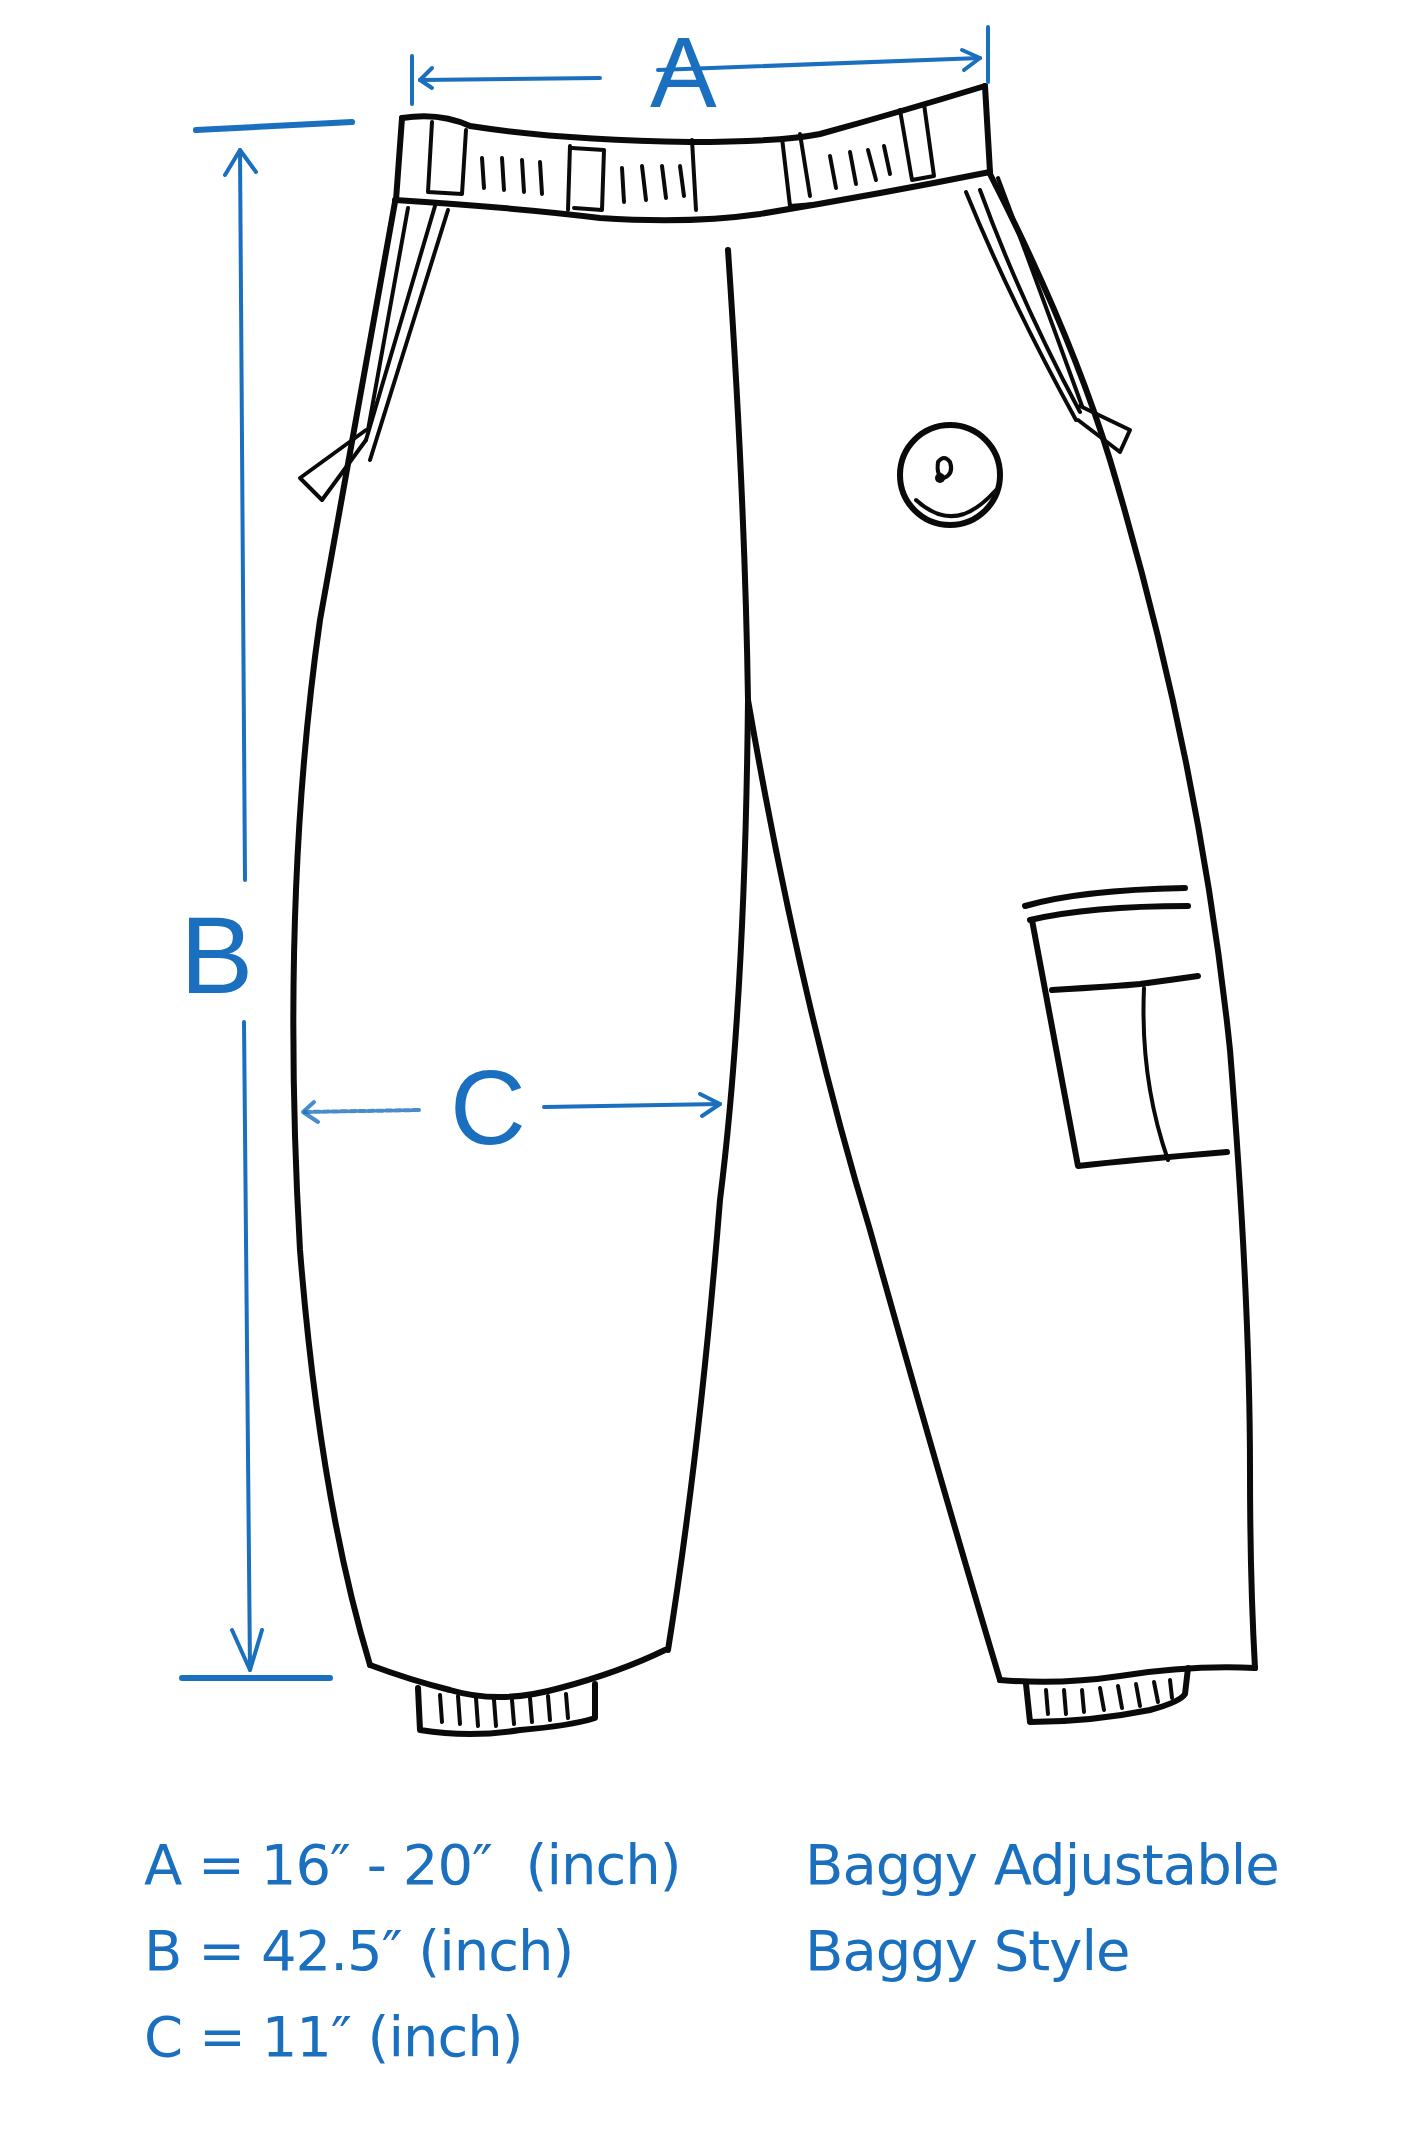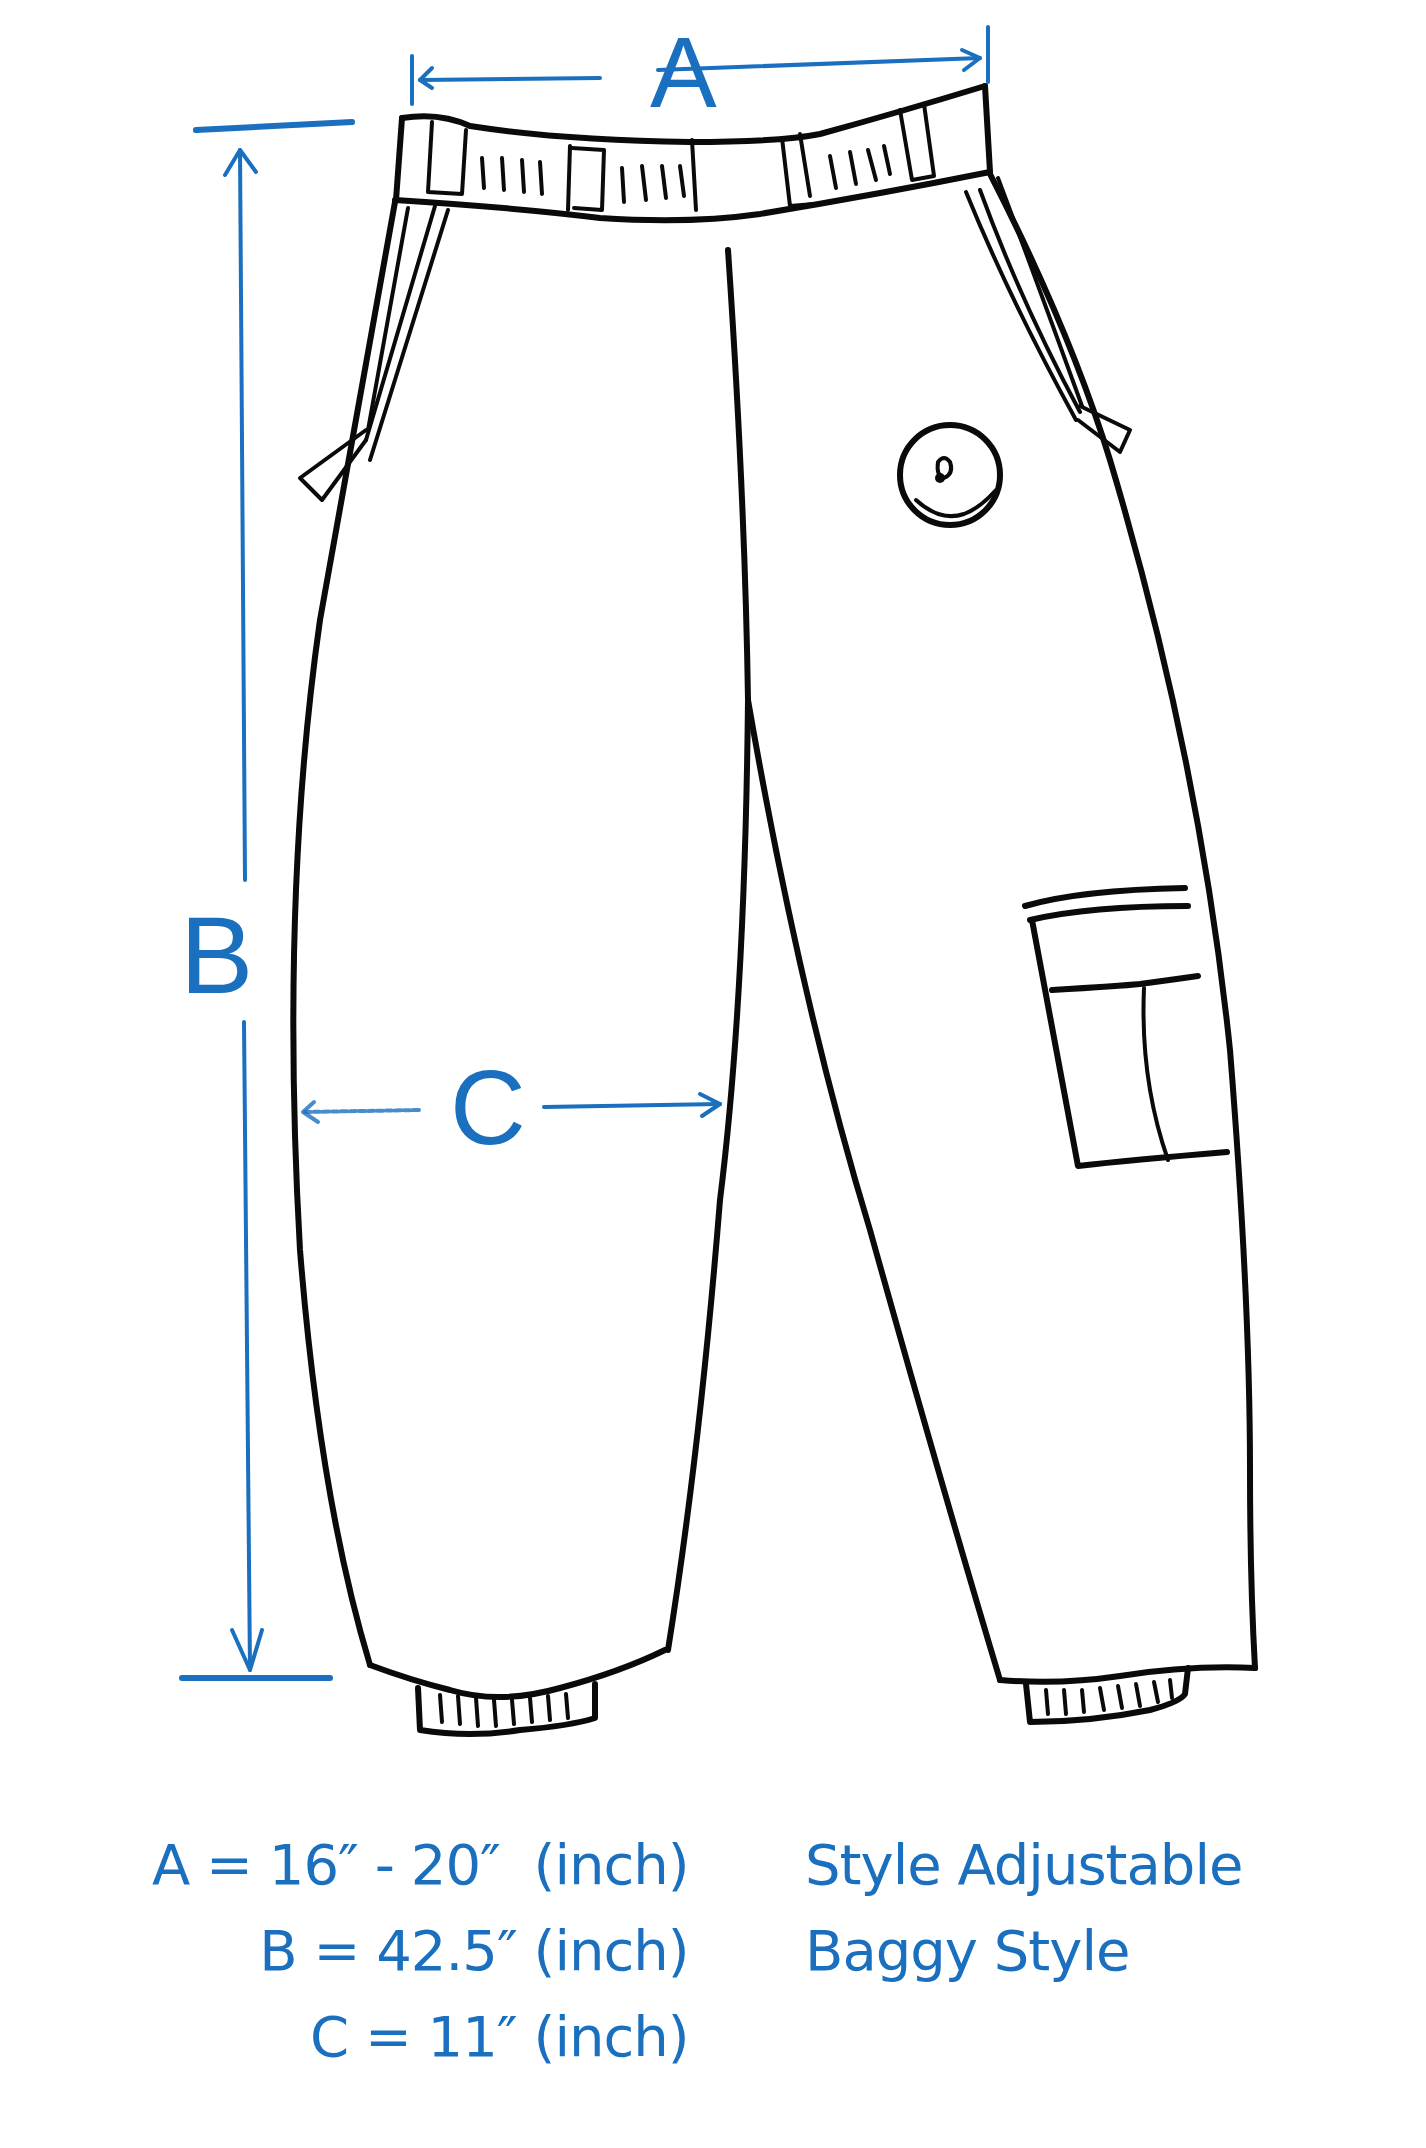--- a/index.html
+++ b/index.html
@@ -8,21 +8,21 @@
     svg.drawing { position: absolute; left: 0; top: 0; width: 1426px; height: 1780px; }
     .ink { fill: none; stroke: #0a0a0a; stroke-width: 6; stroke-linecap: round; stroke-linejoin: round; }
     .ink-thin { fill: none; stroke: #0a0a0a; stroke-width: 4; stroke-linecap: round; stroke-linejoin: round; }
     .blue { fill: none; stroke: #1a6fbf; stroke-width: 4; stroke-linecap: round; stroke-linejoin: round; }
     .blue-thick { fill: none; stroke: #1a6fbf; stroke-width: 6; stroke-linecap: round; }
     .dim-letter { position: absolute; color: #1a6fbf; font-family: "Liberation Sans", sans-serif; font-weight: 400; line-height: 1; }
     .dim-A { left: 650px; top: 22px; font-size: 100px; }
     .dim-B { left: 180px; top: 900px; font-size: 110px; }
     .dim-C { left: 450px; top: 1055px; font-size: 105px; }
     .specs { position: absolute; top: 1822px; font-family: "DejaVu Sans", sans-serif; color: #1a6fbf; font-size: 56px; line-height: 86px; letter-spacing: -1px; }
-    .specs-left { left: 152px; text-align: right; }
+    .specs-left { left: 144px; }
     .specs-right { left: 805px; }
     .spec-line { white-space: pre; }
   </style>
 </head>
 <body>
 
 <div class="canvas">
 
   <svg class="drawing" viewBox="0 0 1426 1780">
 
@@ -120,17 +120,17 @@
   <span class="dim-letter dim-B">B</span>
   <span class="dim-letter dim-C">C</span>
 
   <div class="specs specs-left">
     <div class="spec-line">A = 16″ - 20″  (inch)</div>
     <div class="spec-line">B = 42.5″ (inch)</div>
     <div class="spec-line">C = 11″ (inch)</div>
   </div>
 
   <div class="specs specs-right">
-    <div class="spec-line">Style Adjustable</div>
+    <div class="spec-line">Baggy Adjustable</div>
     <div class="spec-line">Baggy Style</div>
   </div>
 
 </div>
 
 </body></html>

